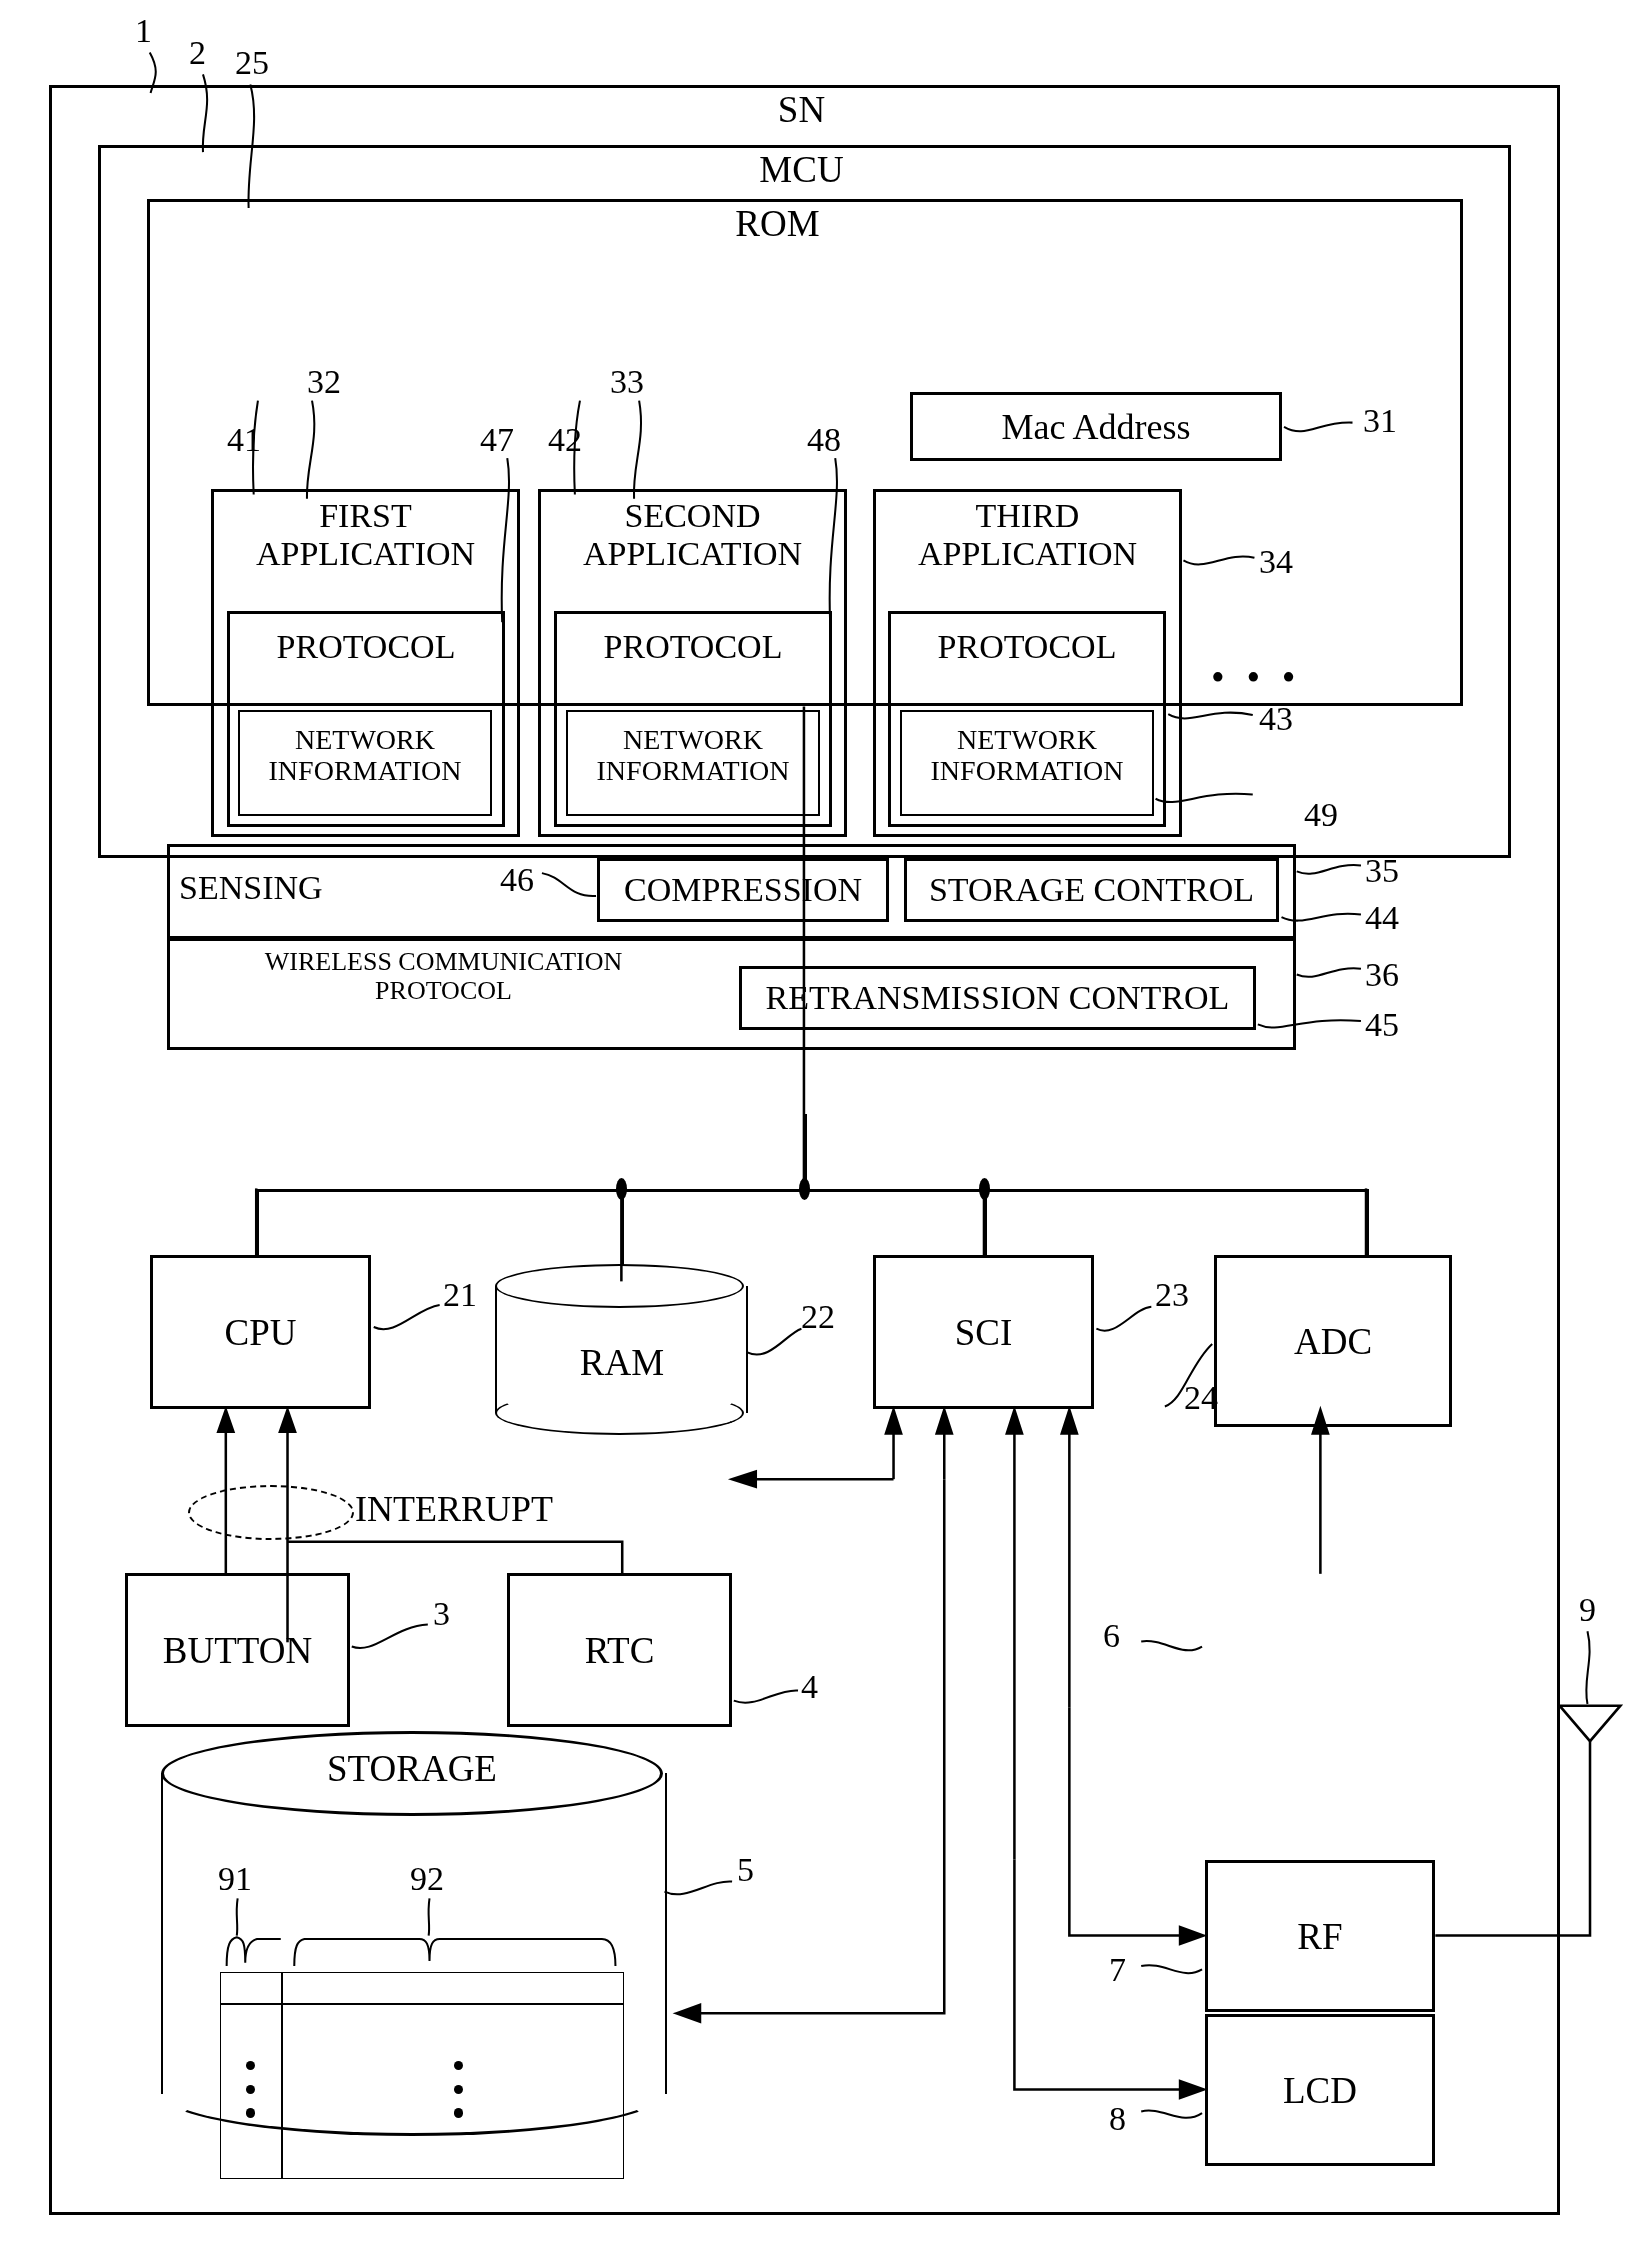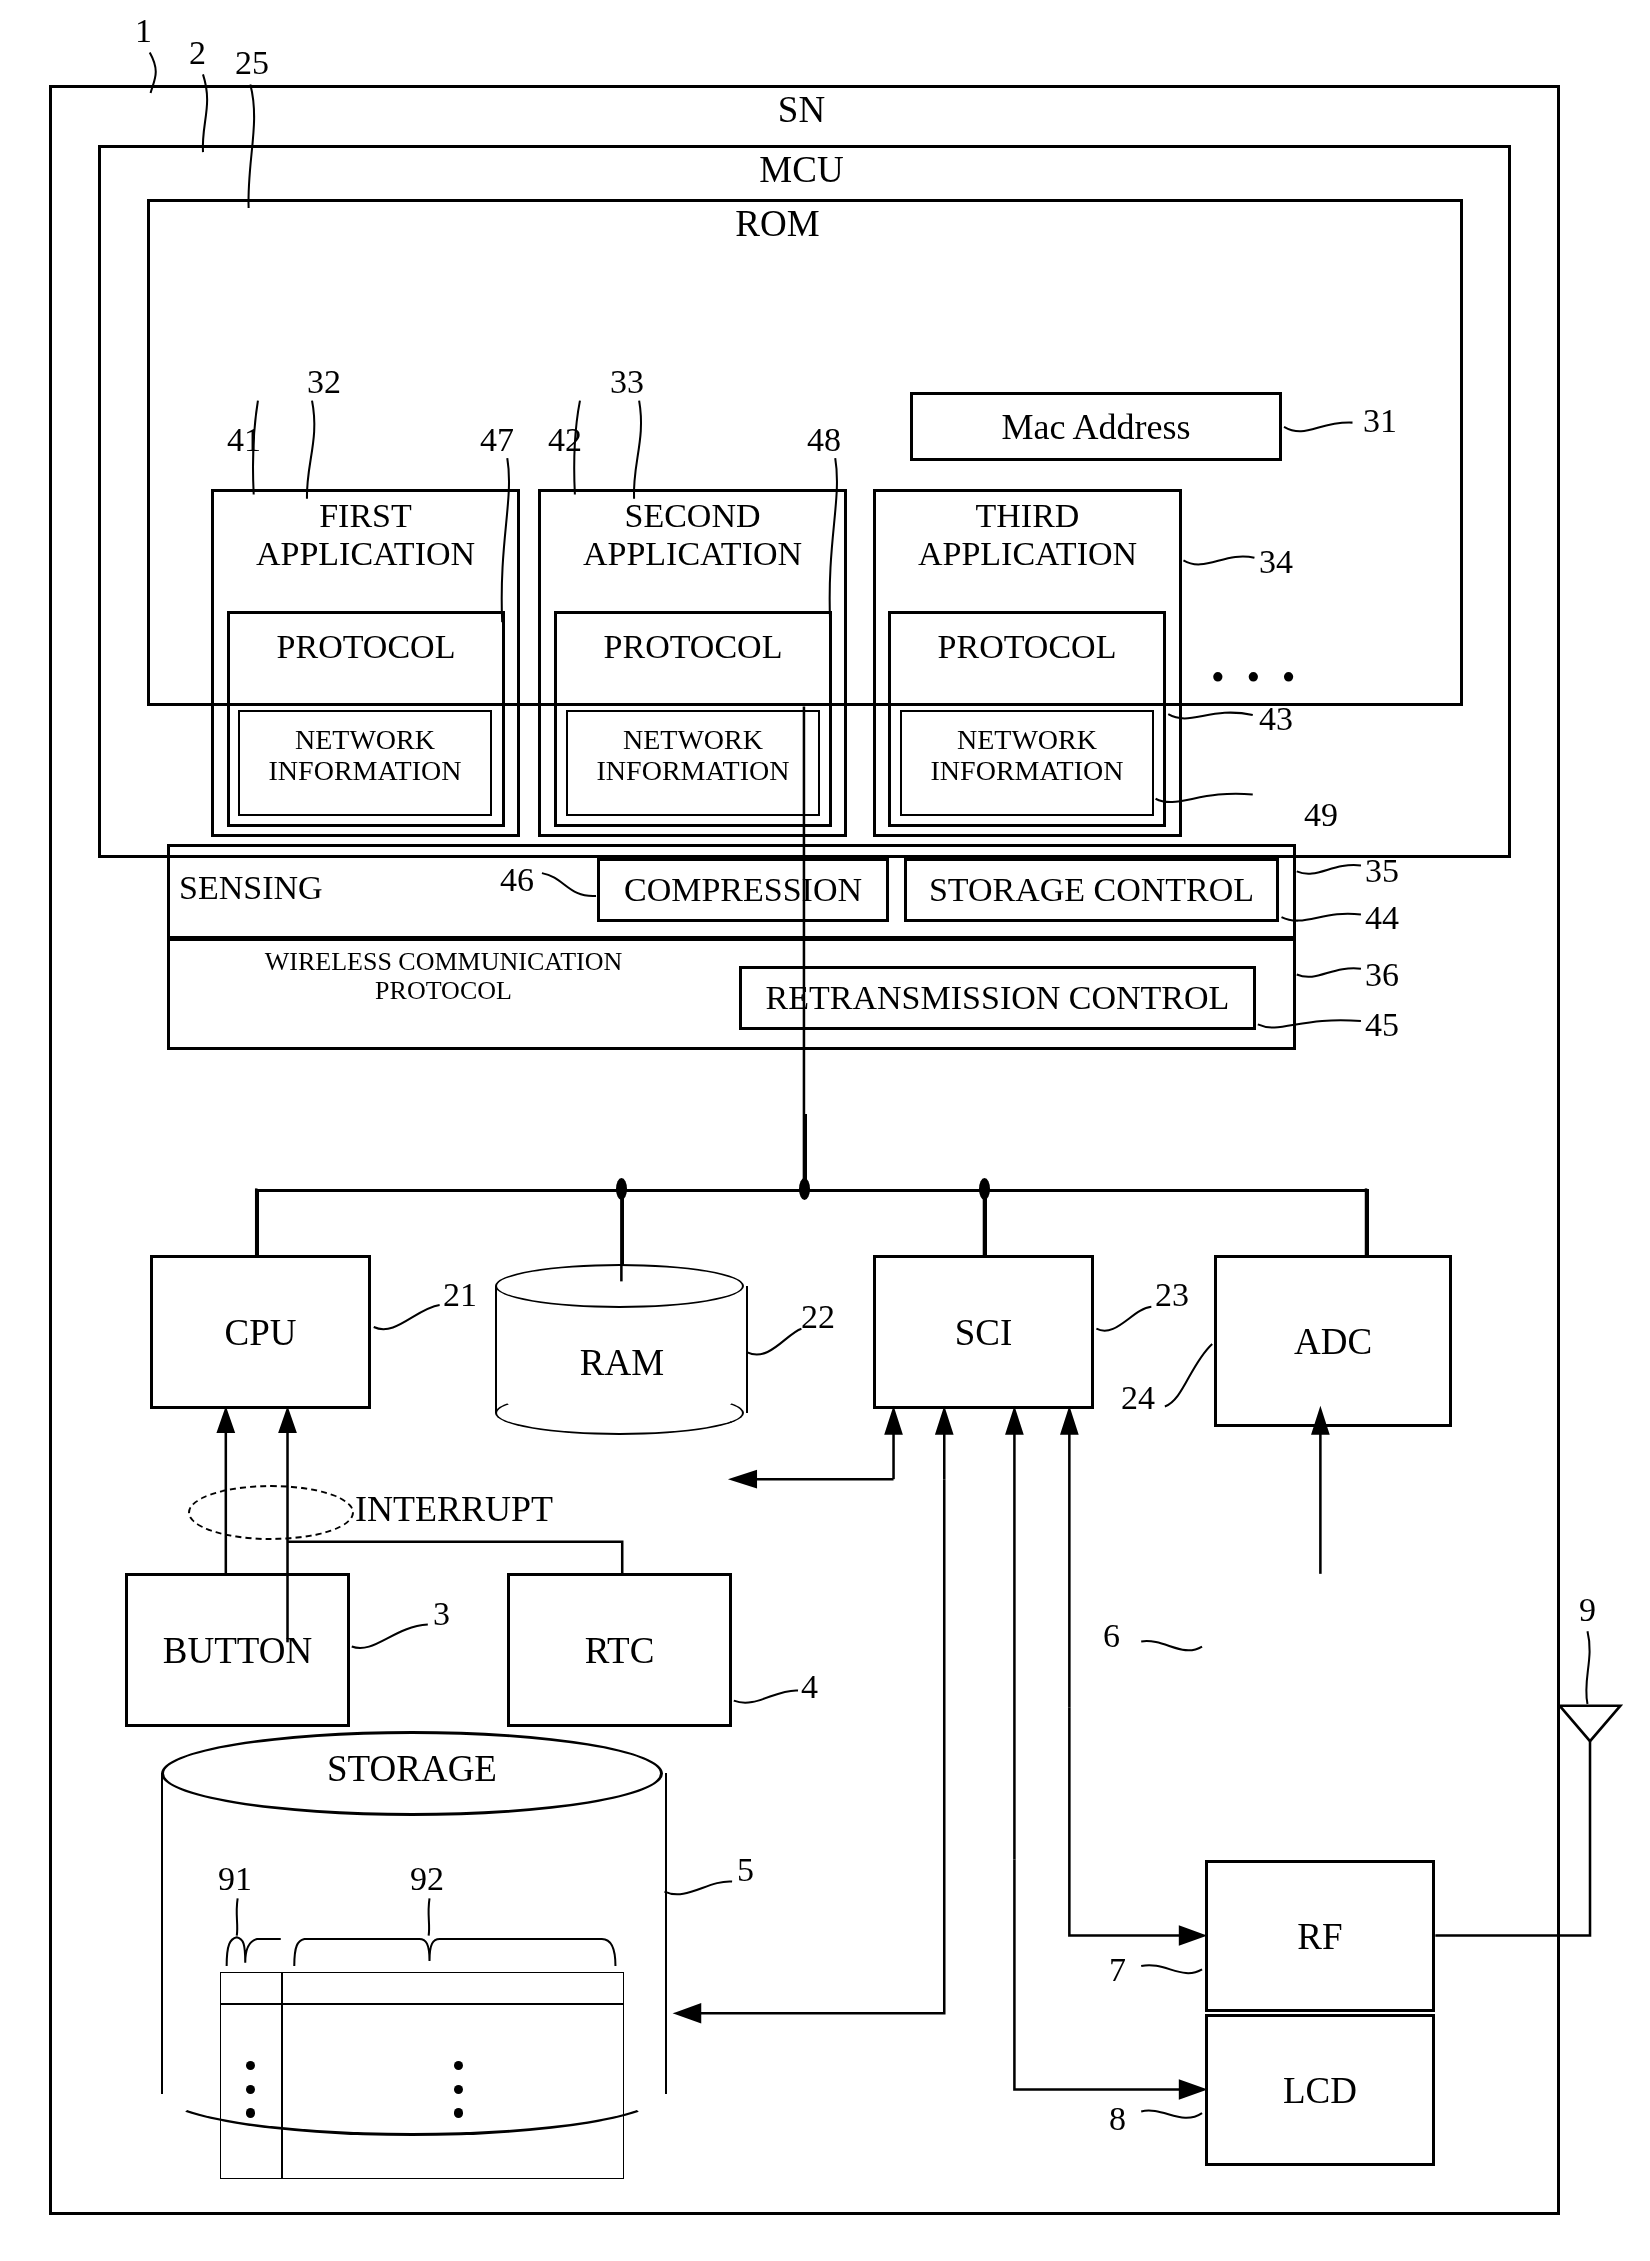--- a/index.html
+++ b/index.html
@@ -130,21 +130,21 @@
   </div>
   <div class="lbl ctr" style="left:495px;top:1342px;width:254px;height:42px;font-size:37px;">
     <span>RAM</span>
   </div>
   <div class="ref" style="left:801px;top:1300px;">22</div>
 
   <div class="box thick ctr" style="left:873px;top:1255px;width:221px;height:154px;font-size:37px;">
     <span>SCI</span>
   </div>
   <div class="ref" style="left:1155px;top:1278px;">23</div>
-  <div class="ref" style="left:1121px;top:1381px;">24</div>
+  <div class="ref" style="left:1184px;top:1381px;">24</div>
 
   <div class="box thick ctr" style="left:1214px;top:1255px;width:238px;height:172px;font-size:37px;">
     <span>ADC</span>
   </div>
 
   <div class="ell" style="left:188px;top:1485px;width:162px;height:51px;border-style:dashed;"></div>
   <div class="lbl" style="left:355px;top:1489px;width:279px;text-align:left;font-size:36px;">INTERRUPT</div>
 
   <div class="box thick ctr" style="left:125px;top:1573px;width:225px;height:154px;font-size:37px;">
     <span>BUTTON</span>

